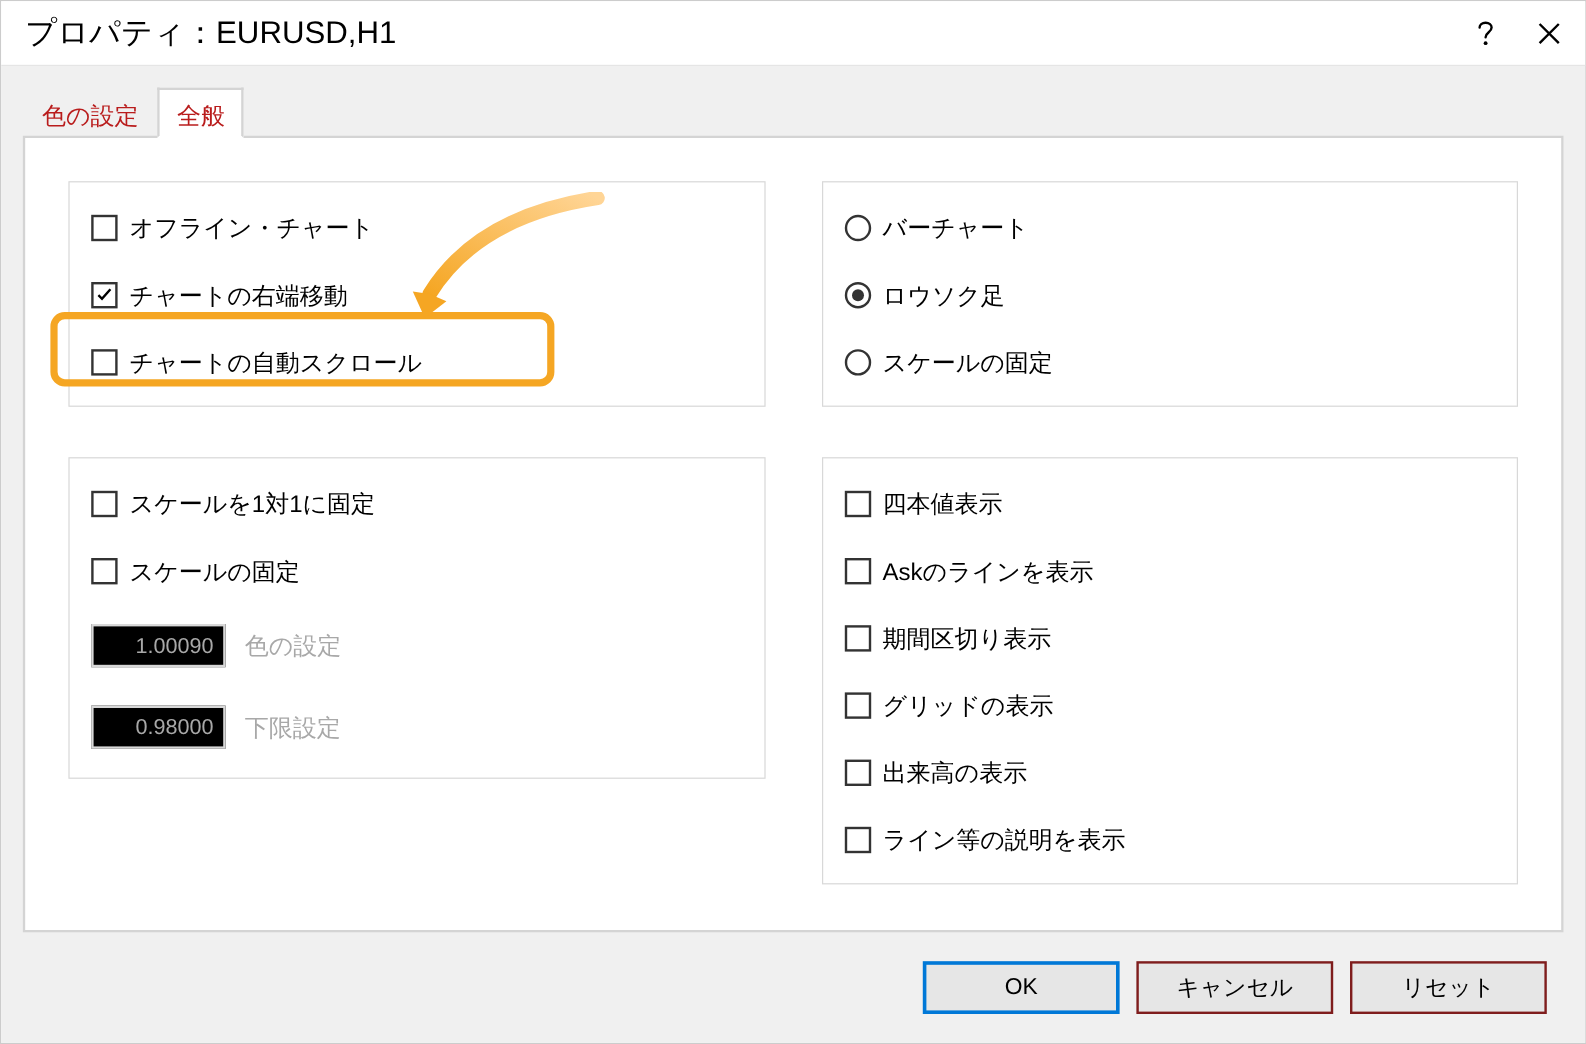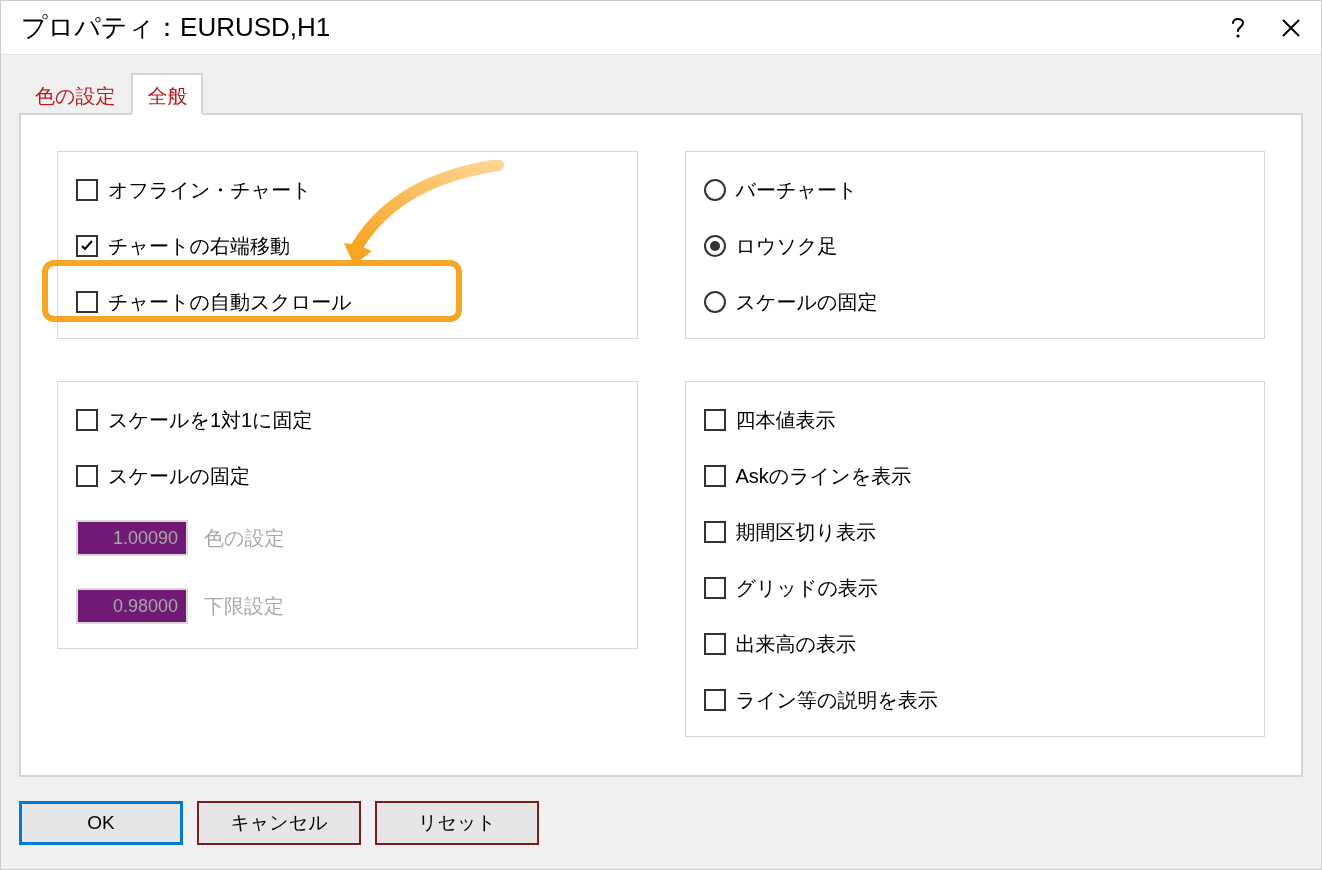--- a/index.html
+++ b/index.html
@@ -16,25 +16,25 @@
 .cols{display:flex;gap:47px;height:100%}
 .col{flex:1;display:flex;flex-direction:column;gap:42px}
 .grp{border:1px solid #d8d8d8;padding:26px 18px 24px 18px;display:flex;flex-direction:column;gap:32px;position:relative}
 .row{display:flex;align-items:center;gap:10px;height:24px}
 .chk,.rad{width:22px;height:22px;border:2px solid #333;box-sizing:border-box;display:flex;align-items:center;justify-content:center;cursor:pointer}
 .chk.checked svg{display:block}.chk svg{display:none}
 .rad{border-radius:50%}
 .rad.inner{width:10px;height:10px;border-radius:50%;background:#333;border:none}
 .lbl{font-size:20px}
 .numrow{display:flex;align-items:center;gap:16px}
-.numbox{width:112px;height:36px;border:2px solid #d8d8d8;box-sizing:border-box;text-align:right;padding:3px 8px;font-size:18px;color:#a8a8a8;background:#701a75}
+.numbox{width:112px;height:36px;border:2px solid #d8d8d8;box-sizing:border-box;text-align:right;padding:3px 8px;font-size:18px;color:#a8a8a8;background:#000000}
 .numlbl{font-size:20px;color:#a8a8a8}
 .hl{position:absolute;border:6px solid #f5a623;border-radius:12px;box-sizing:border-box;pointer-events:none}
 .arrow{position:absolute;pointer-events:none}
-.footer{height:60px;display:flex;align-items:center;justify-content:flex-start;gap:14px;padding-right:14px;background:#f0f0f0;margin-top:16px}
+.footer{height:60px;display:flex;align-items:center;justify-content:flex-end;gap:14px;padding-right:14px;background:#f0f0f0;margin-top:16px}
 .fbtn{width:164px;height:44px;border:2px solid #7f1d1d;background:#e6e6e6;display:flex;align-items:center;justify-content:center;font-size:19px;cursor:pointer;box-sizing:border-box}
 .fbtn.primary{border:3px solid #0078d7}
 </style>
 </head>
 <body>
 
 <div class="window">
   <div class="titlebar">
     <div class="title">プロパティ：EURUSD,H1</div>
     <div class="btn">

